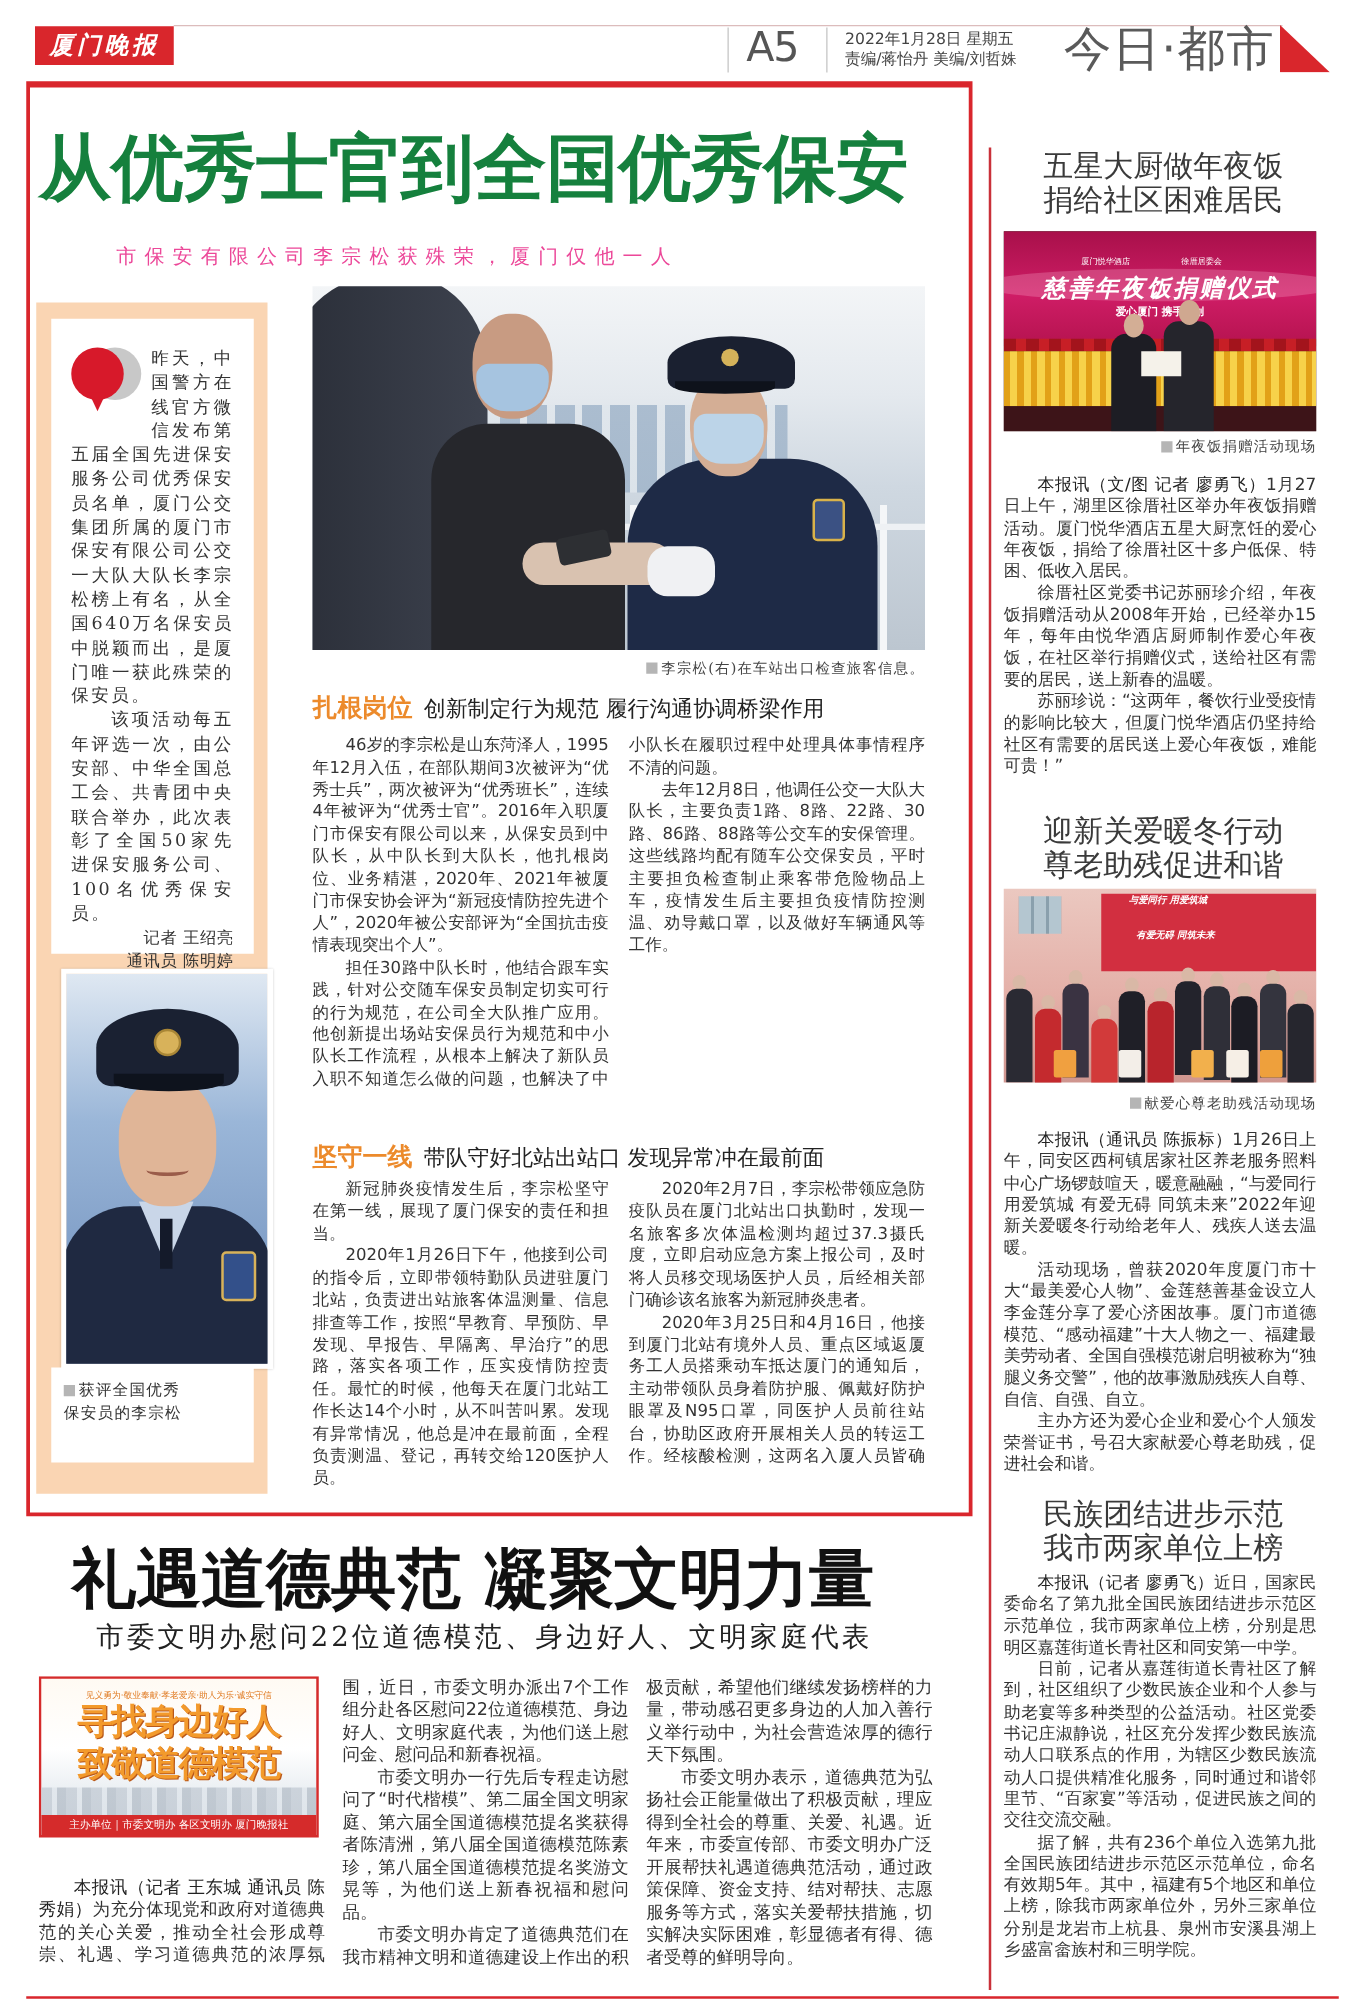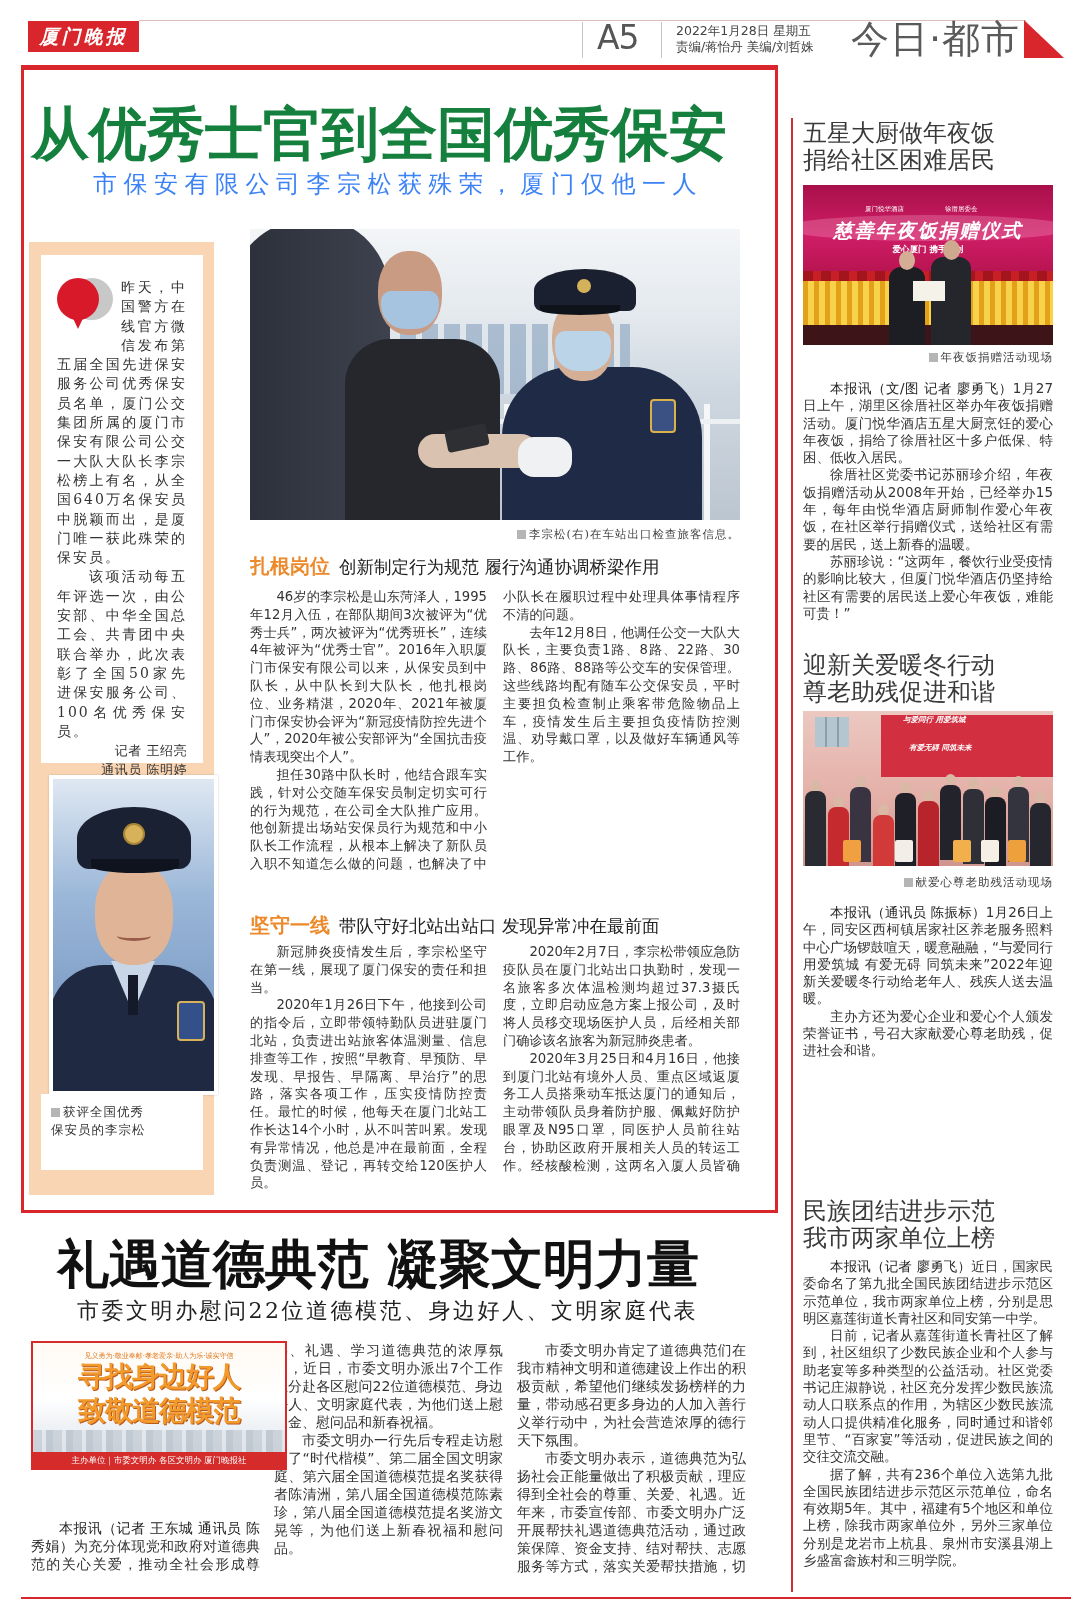--- a/index.html
+++ b/index.html
@@ -14,21 +14,21 @@
 .logo{left:28px;top:21px;width:111px;height:31px;background:#d9262c;color:#fff;font-family:"DejaVu Serif","Liberation Serif",serif;font-style:italic;font-weight:bold;font-size:19px;line-height:31px;text-align:center;letter-spacing:3px;}
 .vdiv{top:22px;width:1px;height:36px;background:#c4c4c4;}
 .pageno{left:597px;top:19px;font-size:33px;line-height:38px;color:#555;letter-spacing:-1px;}
 .dateblock{left:676px;top:23px;font-size:12.5px;line-height:16px;color:#444;white-space:nowrap;}
 .section-name{left:851px;top:17px;font-size:38px;line-height:44px;color:#5a5a5a;letter-spacing:1px;white-space:nowrap;}
 .corner-tri{left:1024px;top:20px;width:40px;height:38px;background:#d9262c;clip-path:polygon(0 0,0 100%,100% 100%);}
 
 
 .lead-box{left:21px;top:65px;width:757px;height:1148px;border:3px solid #d9262c;border-top-width:5px;}
 .headline{left:31px;top:98px;font-size:58px;line-height:72px;font-weight:bold;color:#15803d;white-space:nowrap;}
-.subhead{left:93px;top:169px;font-size:24px;line-height:30px;color:#3b82f6;letter-spacing:6.5px;white-space:nowrap;}
+.subhead{left:93px;top:190px;font-size:16px;line-height:30px;color:#ec4899;letter-spacing:6.5px;white-space:nowrap;}
 
 .sb-frame{left:29px;top:242px;width:185px;height:953px;background:#fad5b3;}
 .sb-text{left:41px;top:255px;width:162px;height:508px;background:#fff;padding:23px 16px 0 16px;font-size:14px;line-height:19.3px;letter-spacing:2px;color:#333;}
 .sb-text p{text-align:justify;}
 .sb-text p.indent{text-indent:32px;}
 .sb-byline{text-align:right !important;font-size:13px;letter-spacing:0.5px;}
 .balloon{float:left;width:64px;height:58px;position:relative;}
 .balloon .shadow{position:absolute;left:14px;top:0px;width:42px;height:42px;border-radius:50%;background:#c8c8c8;}
 .balloon .ball{position:absolute;left:0px;top:0px;width:42px;height:42px;border-radius:50%;background:#d7192a;}
 .balloon .tail{position:absolute;left:14px;top:36px;width:0;height:0;border-left:7px solid transparent;border-right:7px solid transparent;border-top:15px solid #d7192a;}
@@ -69,21 +69,21 @@
 .sq{display:inline-block;width:9px;height:9px;background:#b5b5b5;margin-right:3px;vertical-align:-1px;}
 
 .sec-head{left:250px;white-space:nowrap;}
 .kicker{font-size:20px;font-weight:bold;color:#ec8a2b;line-height:24px;}
 .sec-title{font-size:17.5px;color:#222;margin-left:9px;line-height:24px;}
 .cols2{left:250px;width:490px;column-count:2;column-gap:16px;column-fill:auto;font-size:13.2px;line-height:17.8px;color:#333;text-align:justify;overflow:hidden;}
 .cols2 p{text-indent:2em;}
 
 
 .rcol-rule{left:791px;top:118px;width:2px;height:1474px;background:#c9313a;}
-.rc-title{left:803px;width:255px;text-align:left;font-size:24px;line-height:27px;color:#3a3a3a;white-space:nowrap;}
+.rc-title{left:803px;width:255px;text-align:center;font-size:24px;line-height:27px;color:#3a3a3a;white-space:nowrap;}
 .rc-cap{left:803px;width:250px;}
 .rc-body{left:803px;width:250px;font-size:13.5px;line-height:17.3px;color:#333;text-align:justify;}
 .rc-body p{text-indent:2em;}
 .dl{font-weight:normal;color:#222;}
 
 .p1{left:803px;top:185px;width:250px;height:160px;overflow:hidden;background:#3f1519;}
 .p1-back{position:absolute;left:0;top:0;width:250px;height:92px;background:linear-gradient(180deg,#a8104a 0%,#cf1d66 55%,#b5134f 100%);}
 .p1-swoosh{position:absolute;left:-20px;top:30px;width:290px;height:26px;border-radius:50%;background:rgba(255,190,220,.25);}
 .p1-small{position:absolute;top:20px;font-size:6.5px;color:#fff;white-space:nowrap;}
 .p1-big{position:absolute;left:0;top:33px;width:250px;text-align:center;font-size:19px;font-weight:bold;color:#fff;letter-spacing:2px;font-style:italic;white-space:nowrap;}
@@ -115,21 +115,21 @@
 .pp:nth-child(9){height:80px;} .pp:nth-child(9) .bd{background:#1c1c24;}
 .pp:nth-child(10){height:90px;} .pp:nth-child(10) .bd{background:#34343e;}
 .pp:nth-child(11){height:74px;} .pp:nth-child(11) .bd{background:#26262e;}
 .bag{position:absolute;bottom:4px;width:18px;height:22px;border-radius:2px;}
 
 
 .b-head{left:57px;top:1232px;font-size:52px;line-height:64px;font-weight:bold;color:#111;white-space:nowrap;}
 .b-sub{left:77px;top:1297px;font-size:22px;line-height:28px;letter-spacing:2.5px;color:#222;white-space:nowrap;}
 .b-cols{left:31px;top:1341px;width:715px;height:248px;column-count:3;column-gap:14px;column-fill:auto;font-size:14px;line-height:18px;color:#333;text-align:justify;overflow:hidden;}
 .b-cols p{text-indent:2em;}
-.banner{position:relative;width:256px;height:129px;margin-bottom:49px;break-inside:avoid;border:2px solid #d52b2b;overflow:hidden;background:linear-gradient(180deg,#fffaf3 0%,#ffffff 45%,#e6ebf0 78%,#d3dbe3 100%);}
+.banner{position:relative;width:224px;height:129px;margin-bottom:31px;break-inside:avoid;border:2px solid #d52b2b;overflow:hidden;background:linear-gradient(180deg,#fffaf3 0%,#ffffff 45%,#e6ebf0 78%,#d3dbe3 100%);}
 .bn-slogan{position:absolute;left:0;top:4px;width:100%;text-align:center;font-size:7px;color:#e07a22;white-space:nowrap;text-indent:0;}
 .bn-title{position:absolute;left:0;width:100%;text-align:center;font-size:28px;line-height:32px;font-weight:bold;color:#f39a2c;text-shadow:1px 1px 0 #b9581a;white-space:nowrap;text-indent:0;letter-spacing:-1px;}
 .bn-city{position:absolute;left:0;bottom:16px;width:100%;height:22px;background:repeating-linear-gradient(90deg,#c4ccd5 0 9px,#dfe5eb 9px 13px,#b7c0ca 13px 20px);opacity:.8;}
 .bn-foot{position:absolute;left:0;bottom:0;width:100%;height:16px;background:#d52b2b;color:#fff;font-size:8.5px;line-height:16px;text-align:center;white-space:nowrap;text-indent:0;}
 
 .page-rule{left:21px;top:1597px;width:1050px;height:2px;background:#d9262c;}
 </style>
 </head>
 <body>
 
@@ -311,20 +311,21 @@
   <div class="bag" style="left:92px;background:#f3eee8;"></div>
   <div class="bag" style="left:150px;background:#f2b04c;"></div>
   <div class="bag" style="left:178px;background:#f6efe6;"></div>
   <div class="bag" style="left:205px;background:#eea03c;"></div>
 </div>
 <div class="abs rc-cap photo-cap" style="top:875px;">
   <span class="sq"></span><span>献爱心尊老助残活动现场</span>
 </div>
 <div class="abs rc-body" style="top:904px;">
   <p><span class="dl">本报讯（通讯员 陈振标）</span><span>1月26日上午，同安区西柯镇居家社区养老服务照料中心广场锣鼓喧天，暖意融融，“与爱同行 用爱筑城 有爱无碍 同筑未来”2022年迎新关爱暖冬行动给老年人、残疾人送去温暖。</span></p>
+  <p>活动现场，曾获2020年度厦门市十大“最美爱心人物”、金莲慈善基金设立人李金莲分享了爱心济困故事。厦门市道德模范、“感动福建”十大人物之一、福建最美劳动者、全国自强模范谢启明被称为“独腿义务交警”，他的故事激励残疾人自尊、自信、自强、自立。</p>
   <p>主办方还为爱心企业和爱心个人颁发荣誉证书，号召大家献爱心尊老助残，促进社会和谐。</p>
 </div>
 
 <div class="abs rc-title" style="top:1198px;">
   <div>民族团结进步示范</div>
   <div>我市两家单位上榜</div>
 </div>
 <div class="abs rc-body" style="top:1258px;">
   <p><span class="dl">本报讯（记者 廖勇飞）</span><span>近日，国家民委命名了第九批全国民族团结进步示范区示范单位，我市两家单位上榜，分别是思明区嘉莲街道长青社区和同安第一中学。</span></p>
   <p>日前，记者从嘉莲街道长青社区了解到，社区组织了少数民族企业和个人参与助老宴等多种类型的公益活动。社区党委书记庄淑静说，社区充分发挥少数民族流动人口联系点的作用，为辖区少数民族流动人口提供精准化服务，同时通过和谐邻里节、“百家宴”等活动，促进民族之间的交往交流交融。</p>

